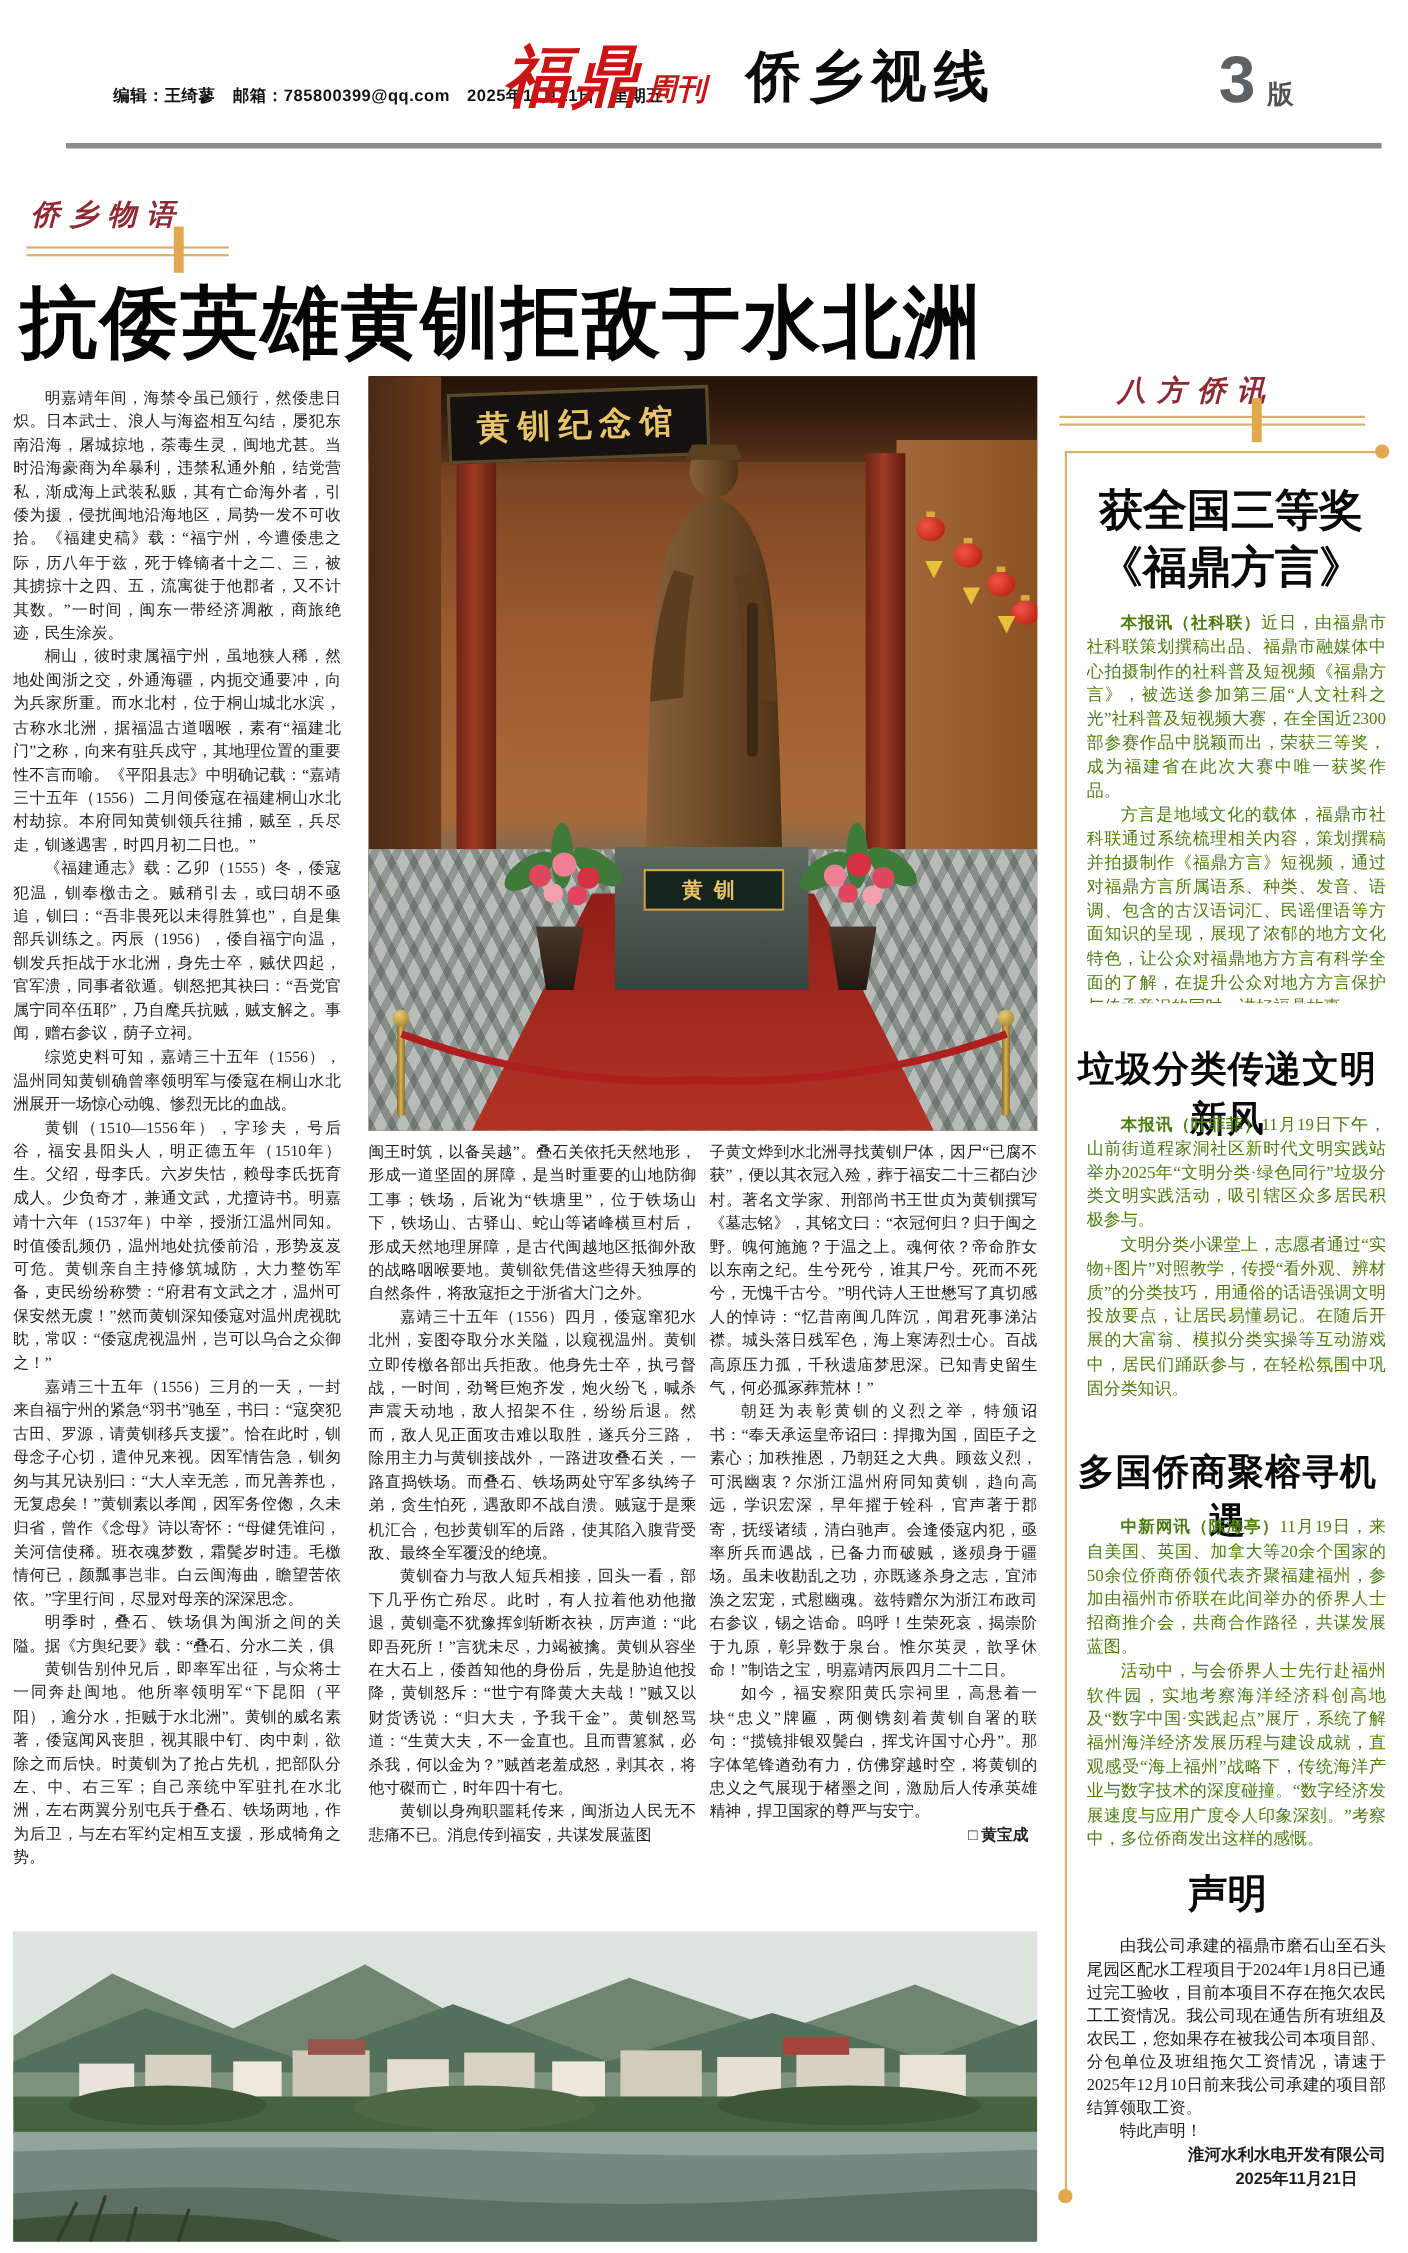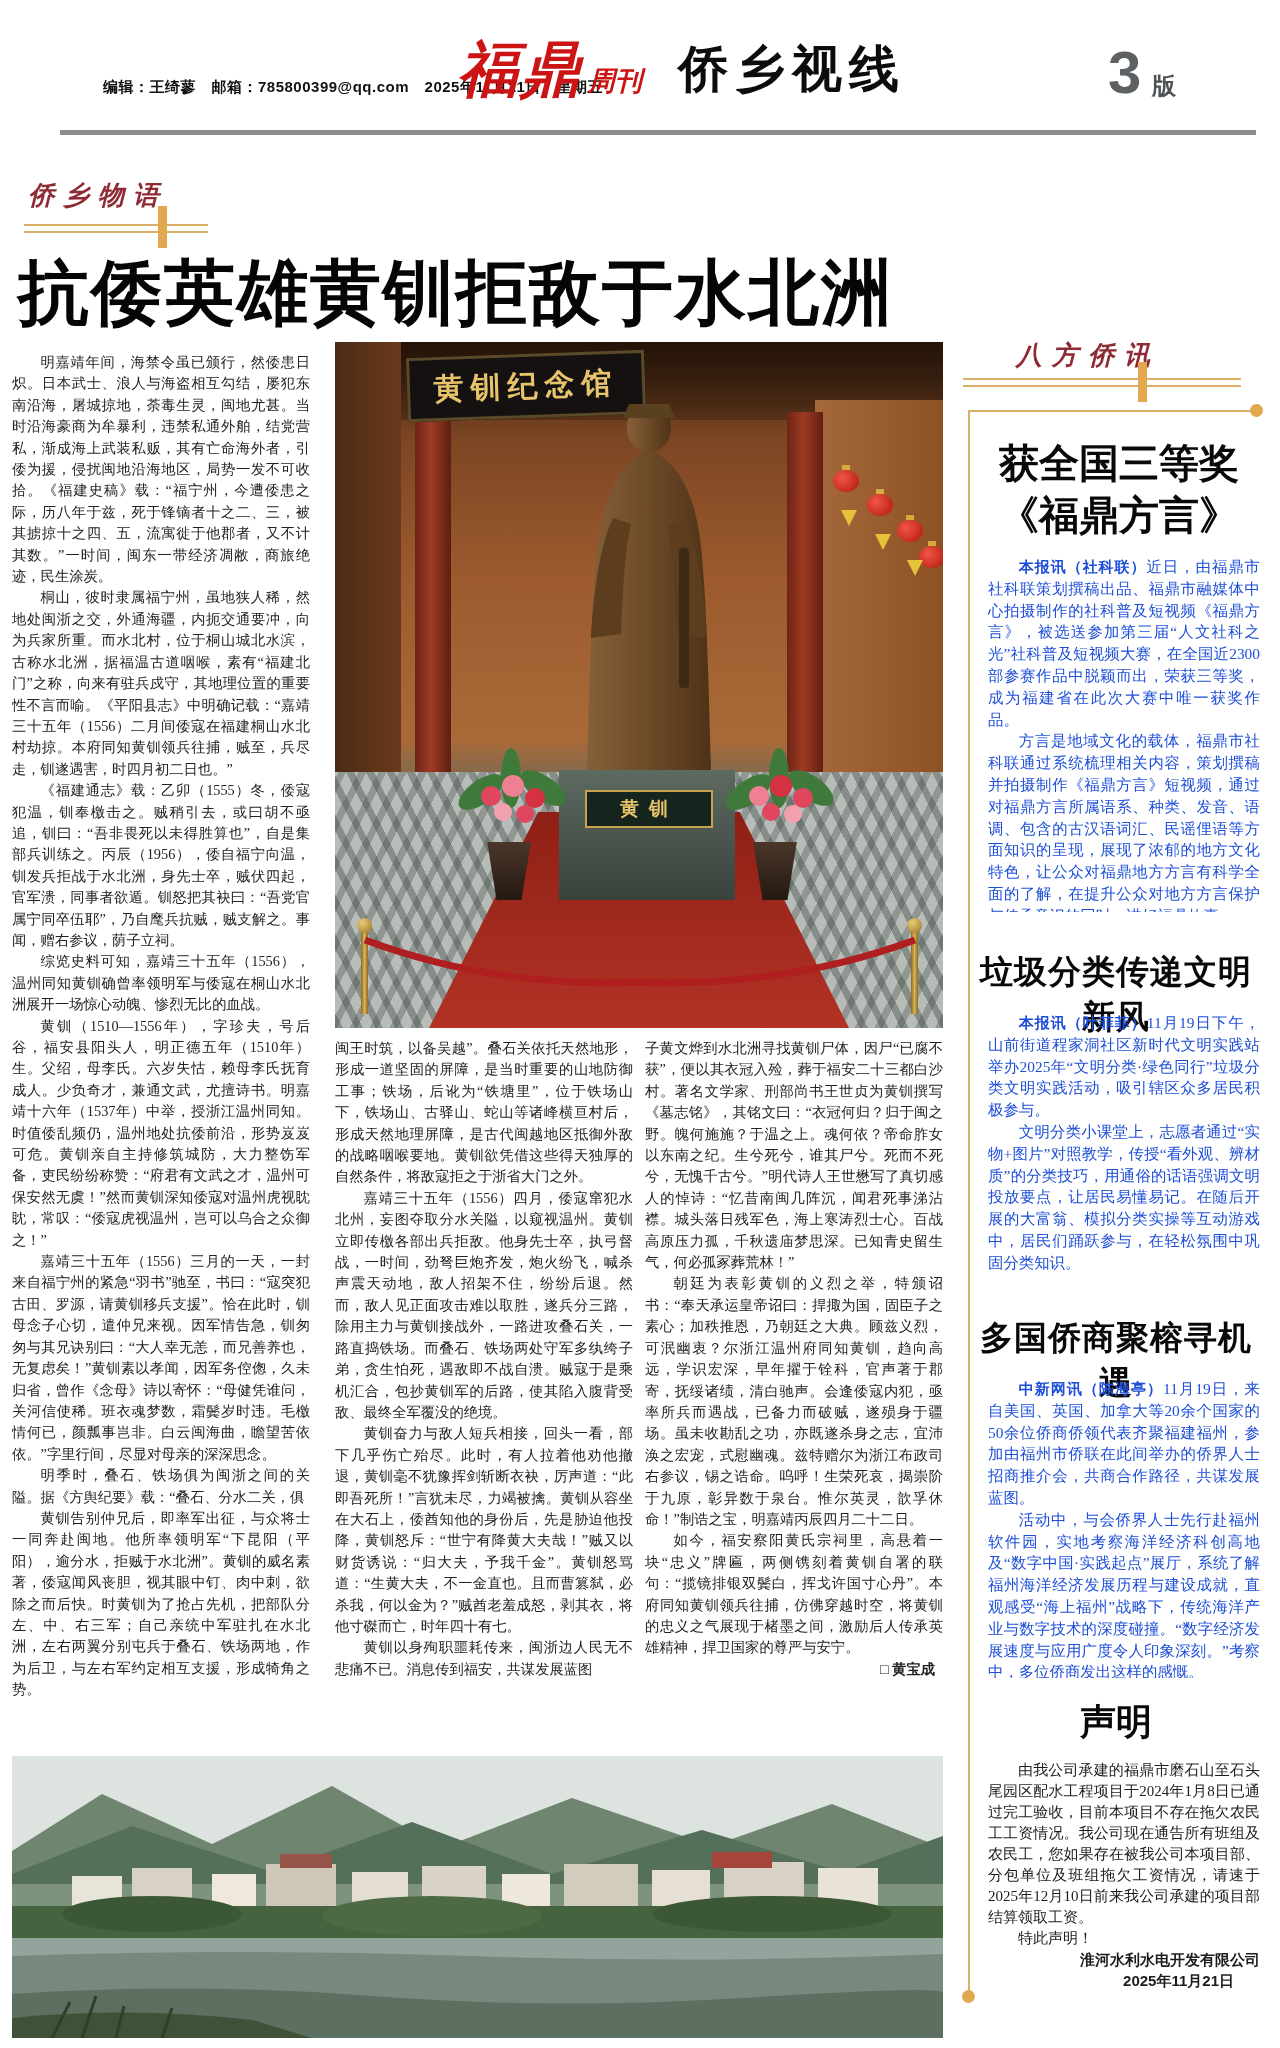--- a/index.html
+++ b/index.html
@@ -26,21 +26,21 @@
   .headline{left:18px;top:246px;width:930px;font-size:71px;font-weight:900;letter-spacing:2px;color:#050505;
             font-family:"Liberation Sans","DejaVu Sans",sans-serif;white-space:nowrap;}
   
   .bodycol{font-size:14.3px;line-height:21.4px;text-align:justify;color:#222;overflow:hidden;}
   .bodycol p{margin:0;text-indent:2em;}
   .bodycol p.noindent{text-indent:0;}
   .byline{text-align:right;font-weight:bold;padding-right:8px;margin-top:4px;}
   
   .sb-title1{left:975px;top:438px;width:288px;text-align:center;font-size:40px;line-height:52px;font-weight:900;color:#090909;}
   .sb-title{width:296px;text-align:center;font-size:33px;font-weight:700;color:#090909;letter-spacing:1px;}
-  .sb-body{width:272px;font-size:15.4px;line-height:21.8px;text-align:justify;color:#1d4ed8;overflow:hidden;}
+  .sb-body{width:272px;font-size:15.4px;line-height:21.8px;text-align:justify;color:#4d7c0f;overflow:hidden;}
   .sb-body p{margin:0;text-indent:2em;}
   .sb-body b{font-family:"Liberation Sans",sans-serif;font-size:15px;}
   .stmt-title{left:968px;top:1698px;width:296px;text-align:center;font-size:36px;font-weight:900;
               font-family:"Liberation Sans",sans-serif;color:#090909;}
   .stmt-body{left:988px;top:1760px;width:272px;font-size:15px;line-height:21px;text-align:justify;}
   .stmt-body p{margin:0;text-indent:2em;}
   .stmt-sig{text-align:right;font-weight:bold;font-family:"Liberation Sans",sans-serif;text-indent:0 !important;}
   .gold-dot{width:13px;height:13px;border-radius:50%;background:#e2a84f;}
   
   .photo1{left:335px;top:342px;width:608px;height:686px;overflow:hidden;
@@ -184,21 +184,21 @@
   <div class="abs bodycol" style="left:335px;top:1038px;width:298px;height:708px;">
     <p class="noindent">闽王时筑，以备吴越”。叠石关依托天然地形，形成一道坚固的屏障，是当时重要的山地防御工事；铁场，后讹为“铁塘里”，位于铁场山下，铁场山、古驿山、蛇山等诸峰横亘村后，形成天然地理屏障，是古代闽越地区抵御外敌的战略咽喉要地。黄钏欲凭借这些得天独厚的自然条件，将敌寇拒之于浙省大门之外。</p>
     <p>嘉靖三十五年（1556）四月，倭寇窜犯水北州，妄图夺取分水关隘，以窥视温州。黄钏立即传檄各部出兵拒敌。他身先士卒，执弓督战，一时间，劲弩巨炮齐发，炮火纷飞，喊杀声震天动地，敌人招架不住，纷纷后退。然而，敌人见正面攻击难以取胜，遂兵分三路，除用主力与黄钏接战外，一路进攻叠石关，一路直捣铁场。而叠石、铁场两处守军多纨绔子弟，贪生怕死，遇敌即不战自溃。贼寇于是乘机汇合，包抄黄钏军的后路，使其陷入腹背受敌、最终全军覆没的绝境。</p>
     <p>黄钏奋力与敌人短兵相接，回头一看，部下几乎伤亡殆尽。此时，有人拉着他劝他撤退，黄钏毫不犹豫挥剑斩断衣袂，厉声道：“此即吾死所！”言犹未尽，力竭被擒。黄钏从容坐在大石上，倭酋知他的身份后，先是胁迫他投降，黄钏怒斥：“世宁有降黄大夫哉！”贼又以财货诱说：“归大夫，予我千金”。黄钏怒骂道：“生黄大夫，不一金直也。且而曹篡弑，必杀我，何以金为？”贼酋老羞成怒，剥其衣，将他寸磔而亡，时年四十有七。</p>
     <p>黄钏以身殉职噩耗传来，闽浙边人民无不悲痛不已。消息传到福安，共谋发展蓝图</p>
   </div>
 
   <div class="abs bodycol" style="left:645px;top:1038px;width:298px;height:708px;">
     <p class="noindent">子黄文烨到水北洲寻找黄钏尸体，因尸“已腐不获”，便以其衣冠入殓，葬于福安二十三都白沙村。著名文学家、刑部尚书王世贞为黄钏撰写《墓志铭》，其铭文曰：“衣冠何归？归于闽之野。魄何施施？于温之上。魂何依？帝命胙女以东南之纪。生兮死兮，谁其尸兮。死而不死兮，无愧千古兮。”明代诗人王世懋写了真切感人的悼诗：“忆昔南闽几阵沉，闻君死事涕沾襟。城头落日残军色，海上寒涛烈士心。百战高原压力孤，千秋遗庙梦思深。已知青史留生气，何必孤冢葬荒林！”</p>
     <p>朝廷为表彰黄钏的义烈之举，特颁诏书：“奉天承运皇帝诏曰：捍掫为国，固臣子之素心；加秩推恩，乃朝廷之大典。顾兹义烈，可泯幽衷？尔浙江温州府同知黄钏，趋向高远，学识宏深，早年擢于铨科，官声著于郡寄，抚绥诸绩，清白驰声。会逢倭寇内犯，亟率所兵而遇战，已备力而破贼，遂殒身于疆场。虽未收勘乱之功，亦既遂杀身之志，宜沛涣之宏宠，式慰幽魂。兹特赠尔为浙江布政司右参议，锡之诰命。呜呼！生荣死哀，揭崇阶于九原，彰异数于泉台。惟尔英灵，歆孚休命！”制诰之宝，明嘉靖丙辰四月二十二日。</p>
-    <p>如今，福安察阳黄氏宗祠里，高悬着一块“忠义”牌匾，两侧镌刻着黄钏自署的联句：“揽镜排银双鬓白，挥戈许国寸心丹”。本府同知黄钏领兵往捕，仿佛穿越时空，将黄钏的忠义之气展现于楮墨之间，激励后人传承英雄精神，捍卫国家的尊严与安宁。</p>
+    <p>如今，福安察阳黄氏宗祠里，高悬着一块“忠义”牌匾，两侧镌刻着黄钏自署的联句：“揽镜排银双鬓白，挥戈许国寸心丹”。那字体笔锋遒劲有力，仿佛穿越时空，将黄钏的忠义之气展现于楮墨之间，激励后人传承英雄精神，捍卫国家的尊严与安宁。</p>
     <p class="byline noindent">□ 黄宝成</p>
   </div>
 
   <div class="abs photo2">
     <svg width="931" height="282">
       <rect x="0" y="0" width="931" height="110" fill="#dde4df"></rect>
       <polygon points="0,95 90,38 200,88 320,30 430,92 560,42 700,90 820,48 931,92 931,130 0,130" fill="#6f8570"></polygon>
       <polygon points="0,118 120,70 260,116 400,66 540,118 690,74 830,116 931,80 931,150 0,150" fill="#54705a"></polygon>
       <rect x="0" y="128" width="931" height="42" fill="#7d937e"></rect>
       <g>

